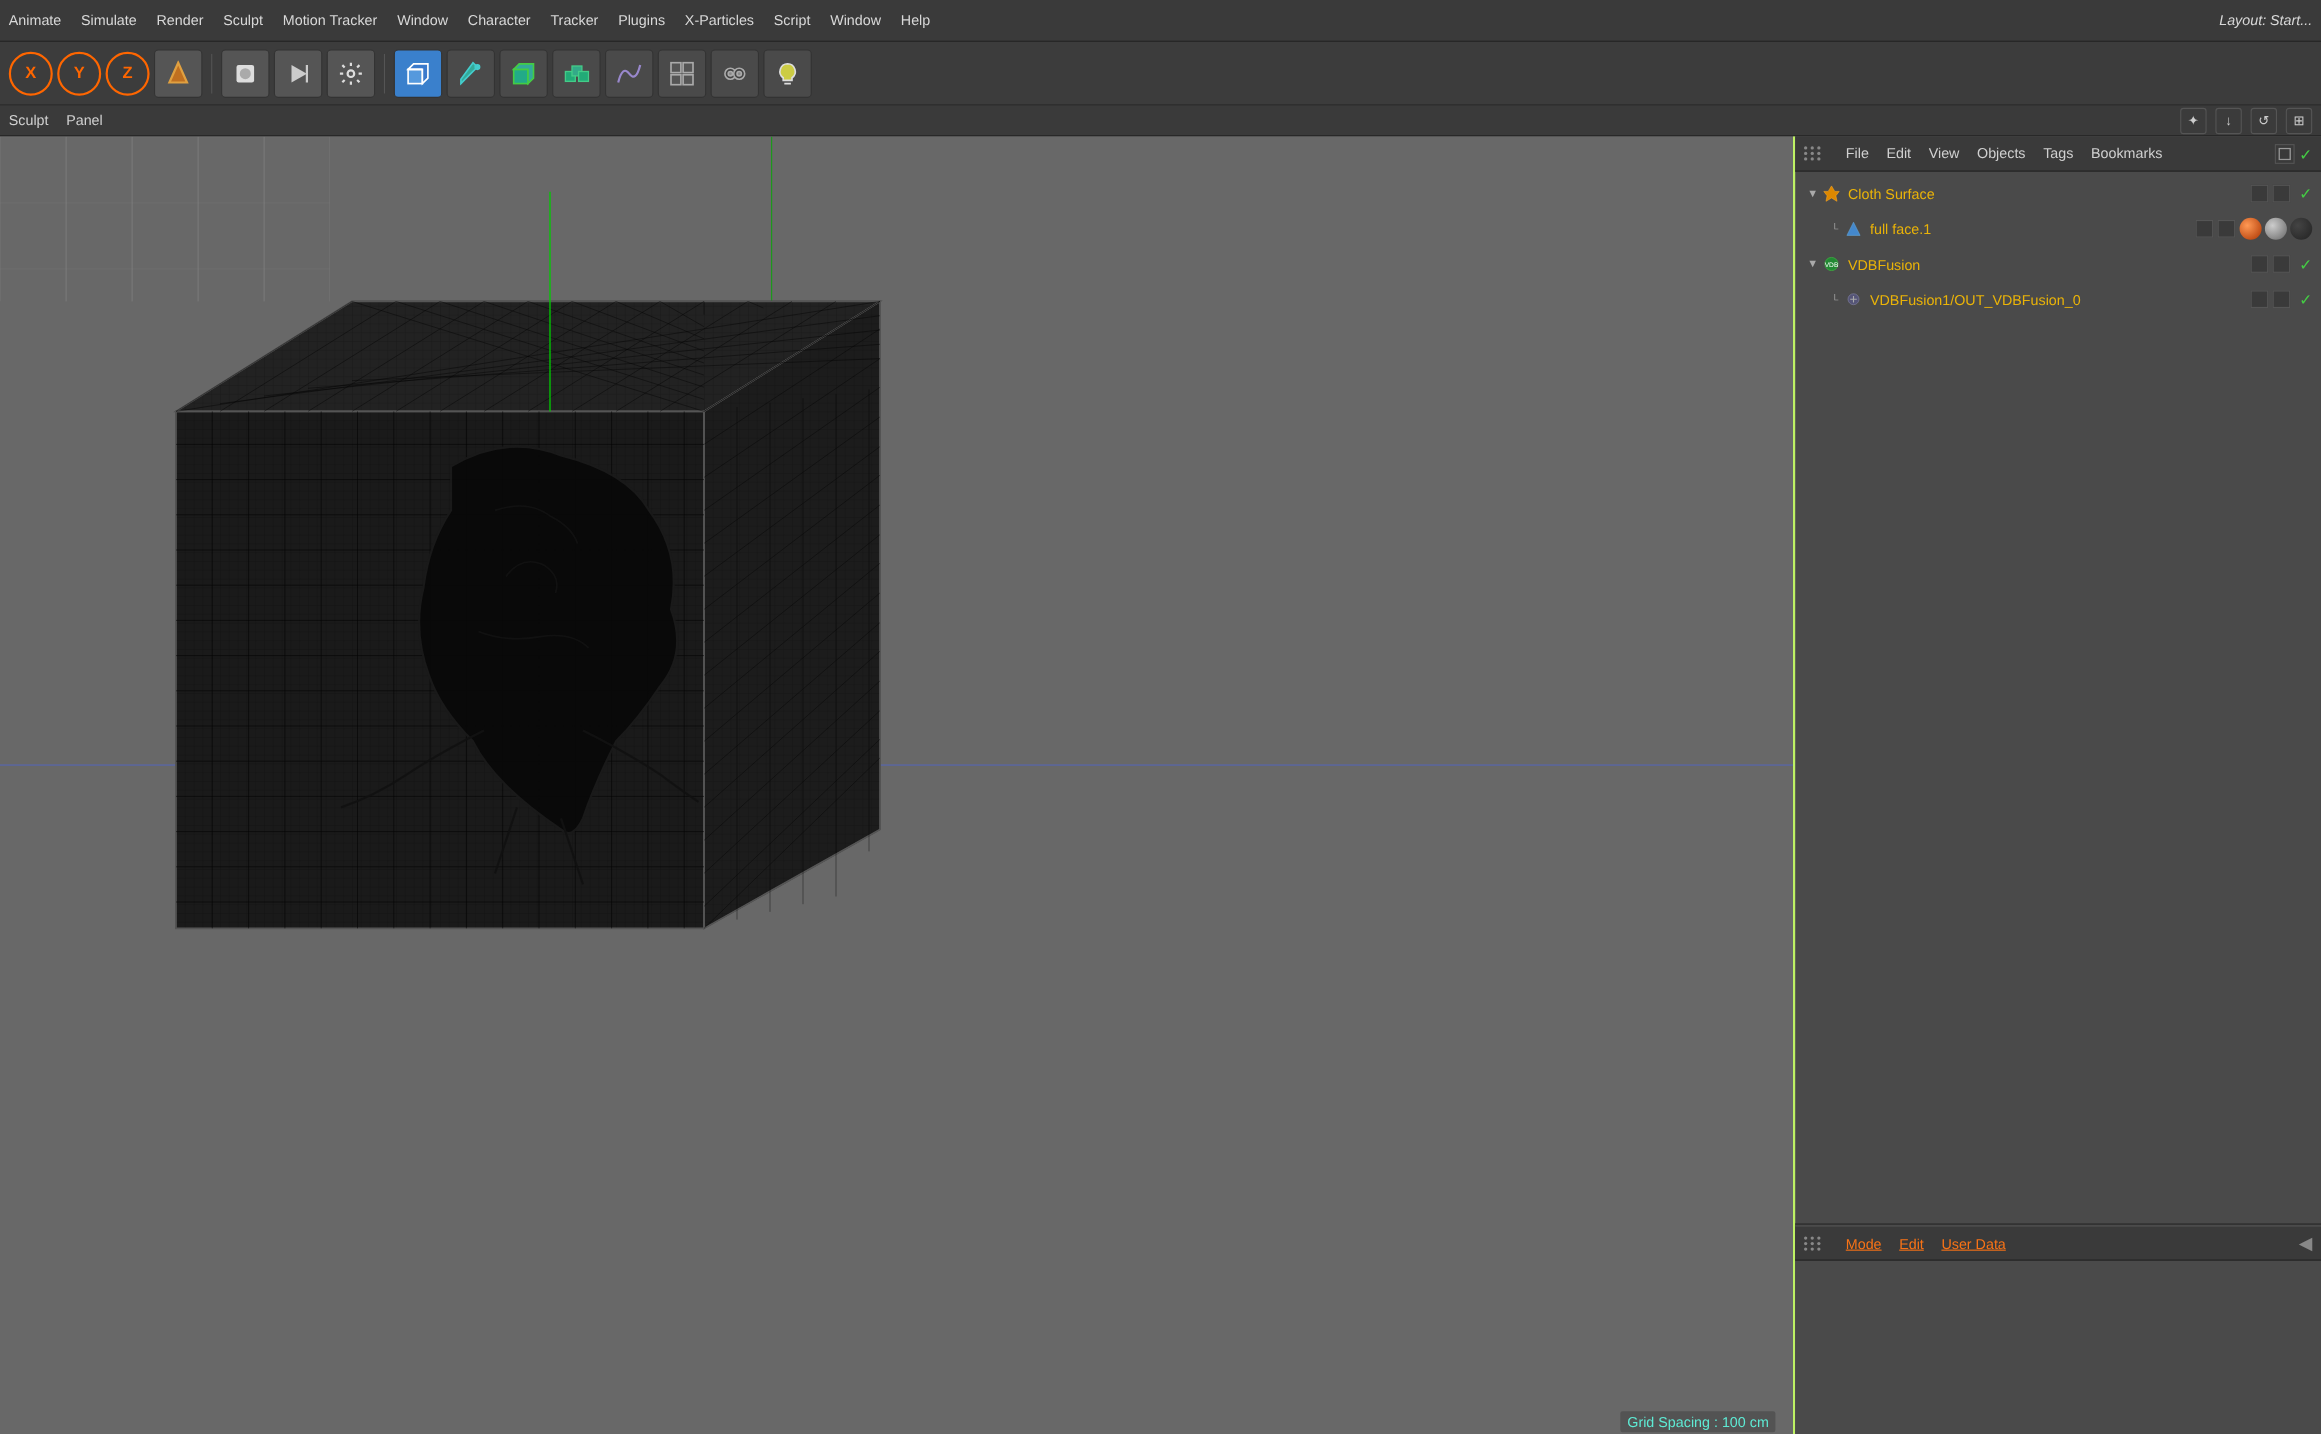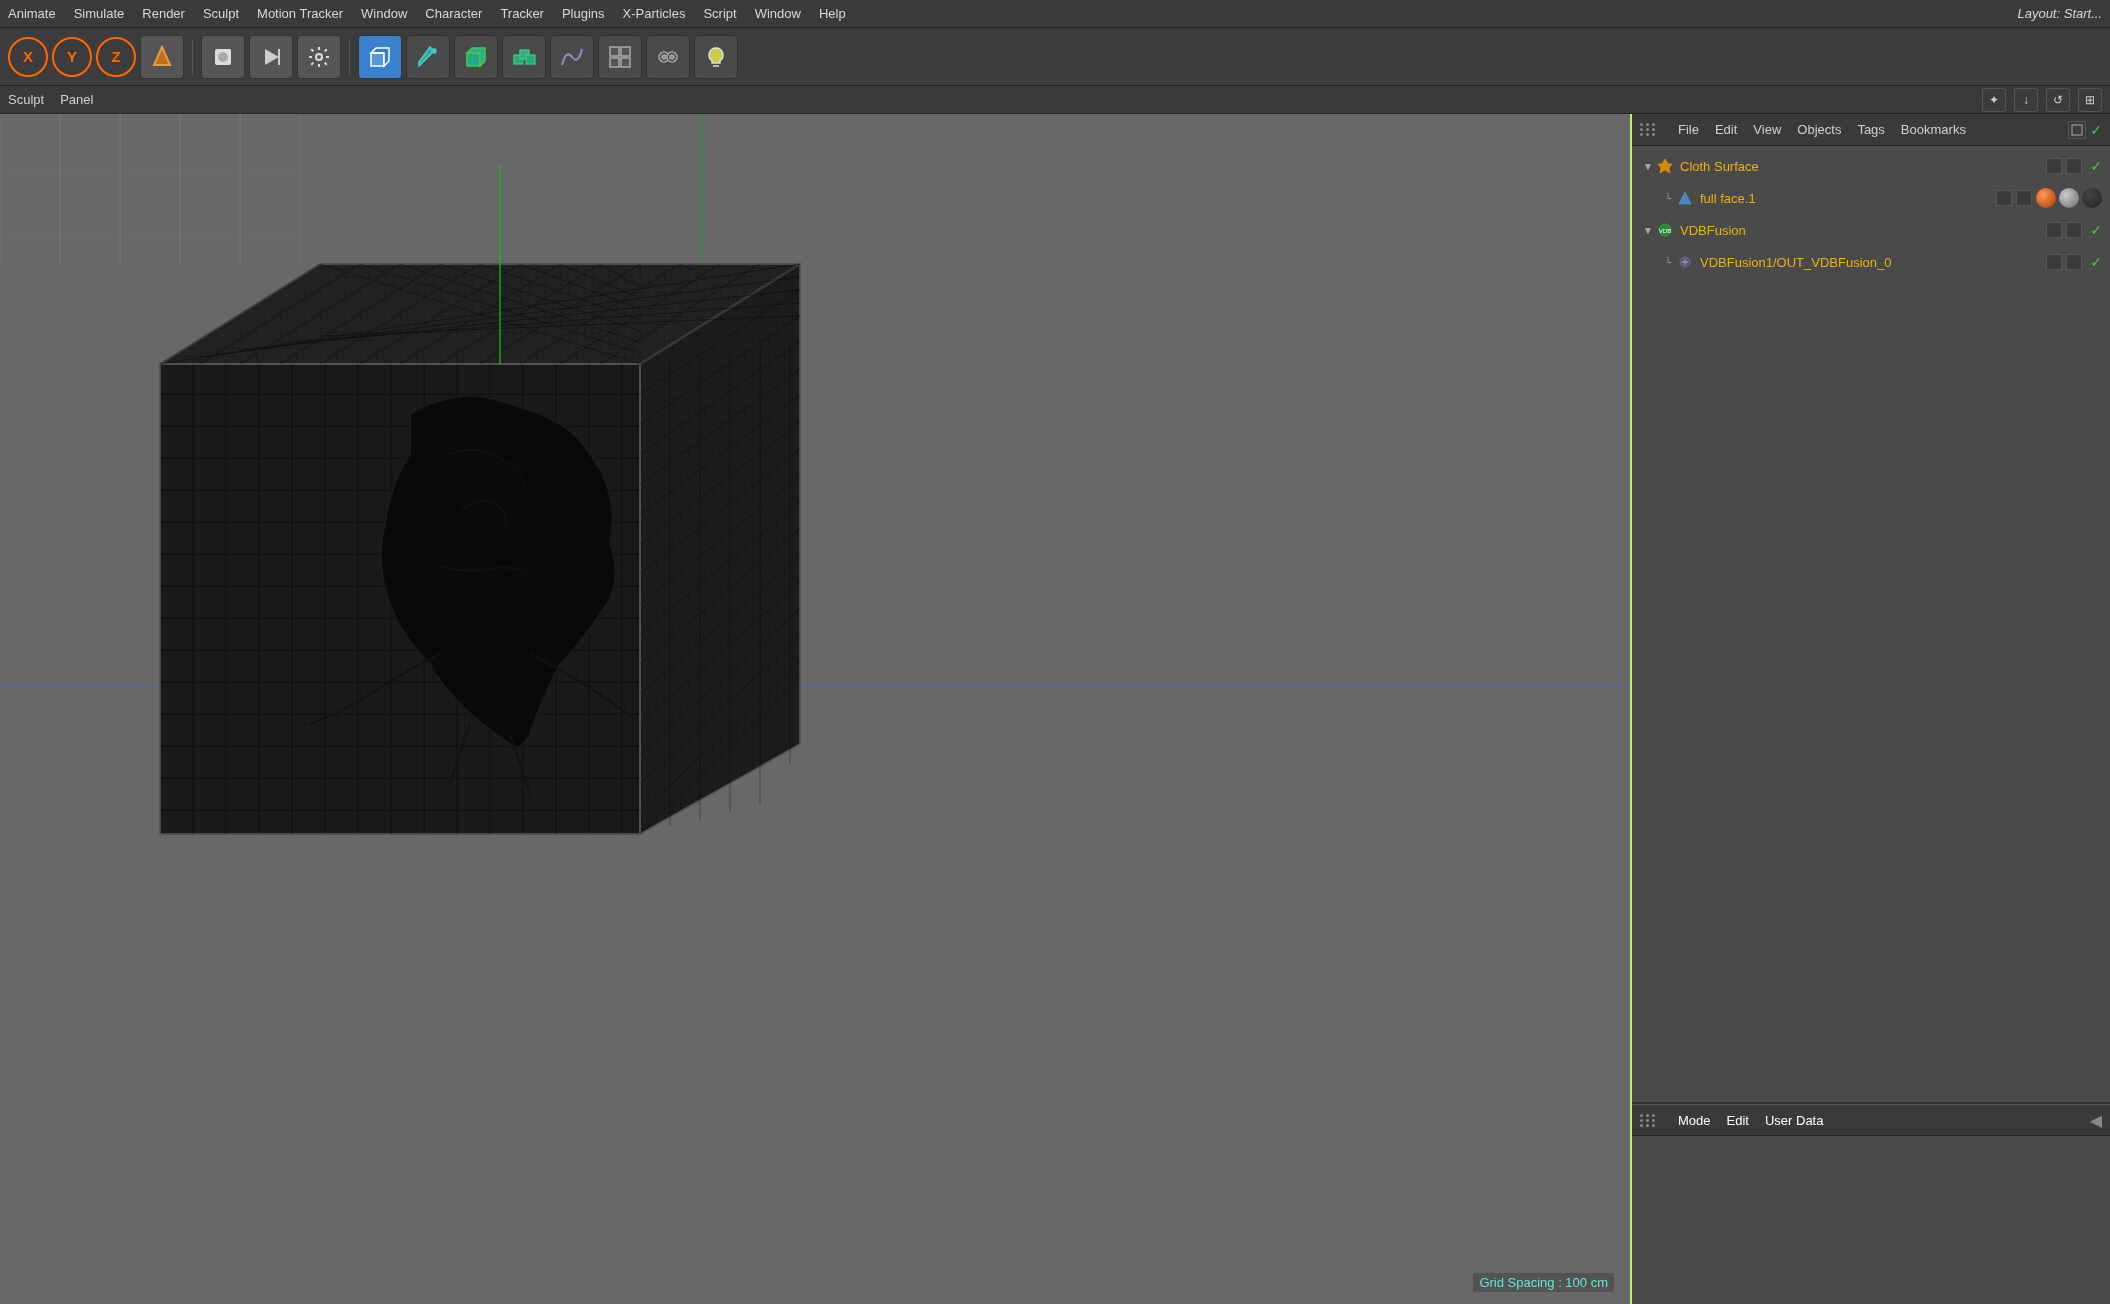--- a/index.html
+++ b/index.html
@@ -9,21 +9,21 @@
       background: #5a5a5a;
       font-family: Arial, sans-serif;
       font-size: 13px;
       color: #e0e0e0;
       overflow: hidden;
     }
 
     
     #menu-bar {
       width: 100%;
-      height: 28px;
+      height: 38px;
       background: #3a3a3a;
       display: flex;
       align-items: center;
       padding: 0 8px;
       gap: 18px;
       border-bottom: 1px solid #222;
       position: relative;
     }
     .menu-item {
       font-size: 13px;
@@ -270,22 +270,23 @@
       background: #3a3a3a;
       display: flex;
       align-items: center;
       padding: 0 8px;
       gap: 16px;
       border-bottom: 1px solid #222;
       border-top: 1px solid #555;
     }
     .attr-header-item {
       font-size: 13px;
-      color: #ffffff;
+      color: #f97316;
       cursor: pointer;
+      text-decoration: underline;
     }
     .attr-arrow {
       margin-left: auto;
       color: #888;
       cursor: pointer;
       font-size: 16px;
     }
 
     
     .v-axis-line {

